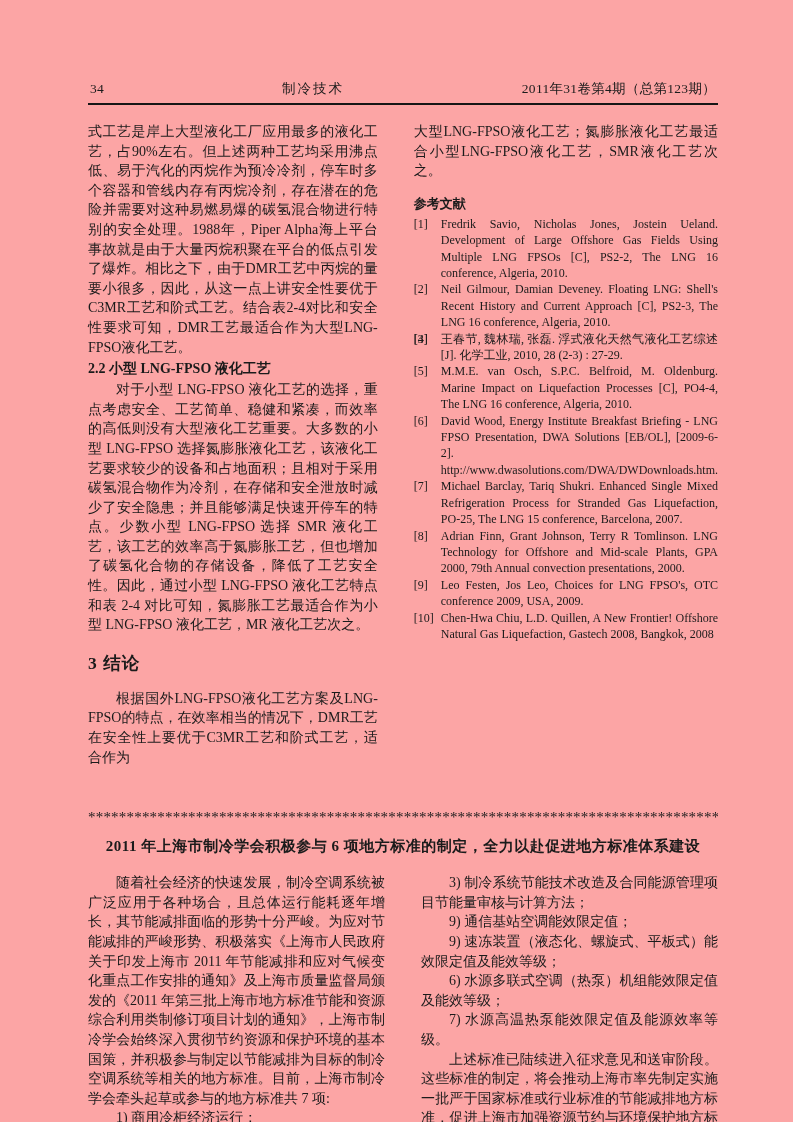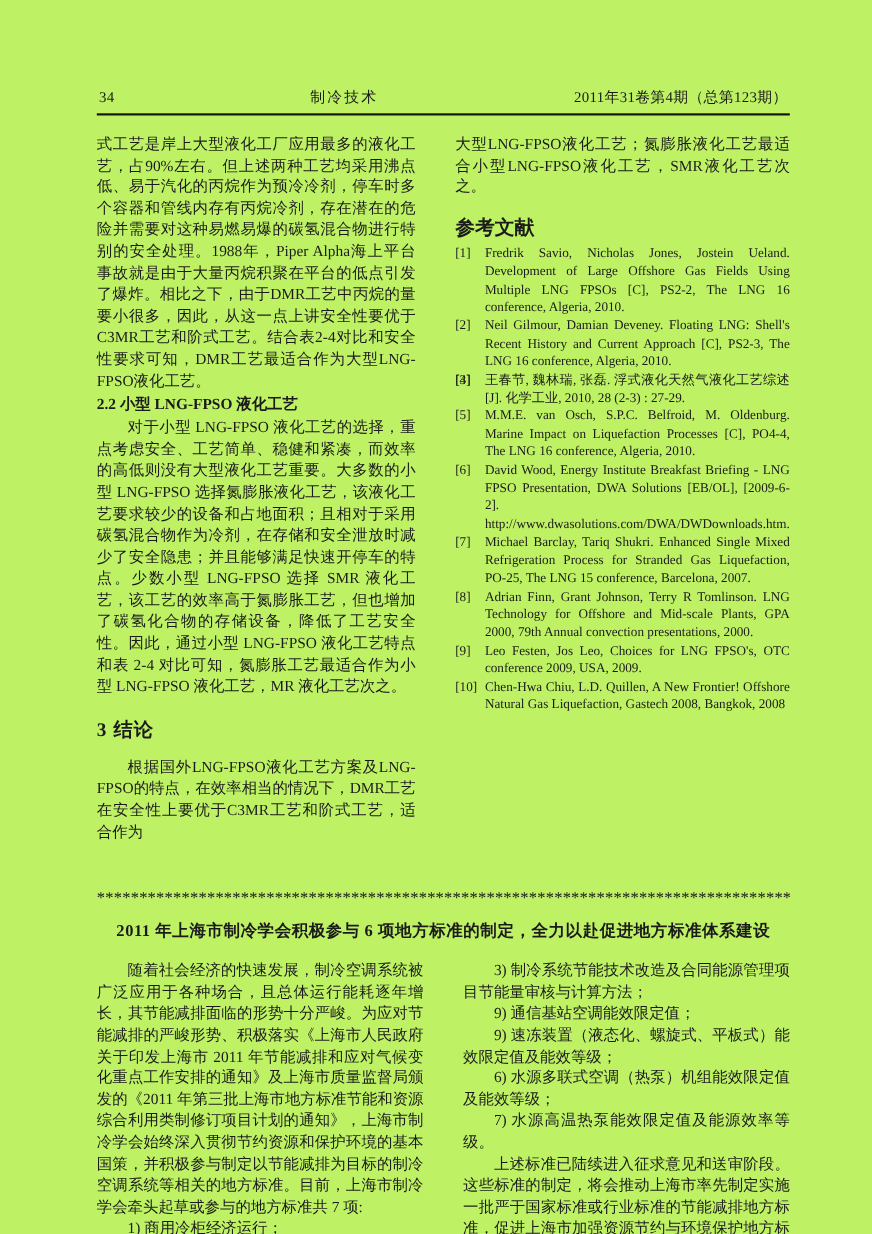--- a/index.html
+++ b/index.html
@@ -6,21 +6,21 @@
     margin: 0;
     padding: 0;
     background: #e8e8e2;
     font-family: "Liberation Serif", "DejaVu Serif", serif;
   }
   .page {
     position: relative;
     width: 793px;
     height: 1122px;
     margin: 0 auto;
-    background: #bef264;
+    background: #fca5a5;
     color: #1b1b1b;
     box-sizing: border-box;
     padding: 80px 75px 0 88px;
     overflow: hidden;
   }
   
   .page-header {
     display: flex;
     align-items: baseline;
     justify-content: space-between;
@@ -60,21 +60,21 @@
     line-height: 20px;
   }
   .conclusion-heading {
     margin: 16px 0 14px 0;
     font-size: 17.5px;
     font-weight: bold;
     letter-spacing: 1px;
   }
   .refs-heading {
     margin: 14px 0 3px 0;
-    font-size: 18px;
+    font-size: 13px;
     font-weight: bold;
   }
   .refs { margin-top: 1px; }
   .ref-item {
     position: relative;
     padding-left: 27px;
     font-size: 12px;
     line-height: 16.4px;
     text-align: justify;
     text-justify: inter-ideograph;

